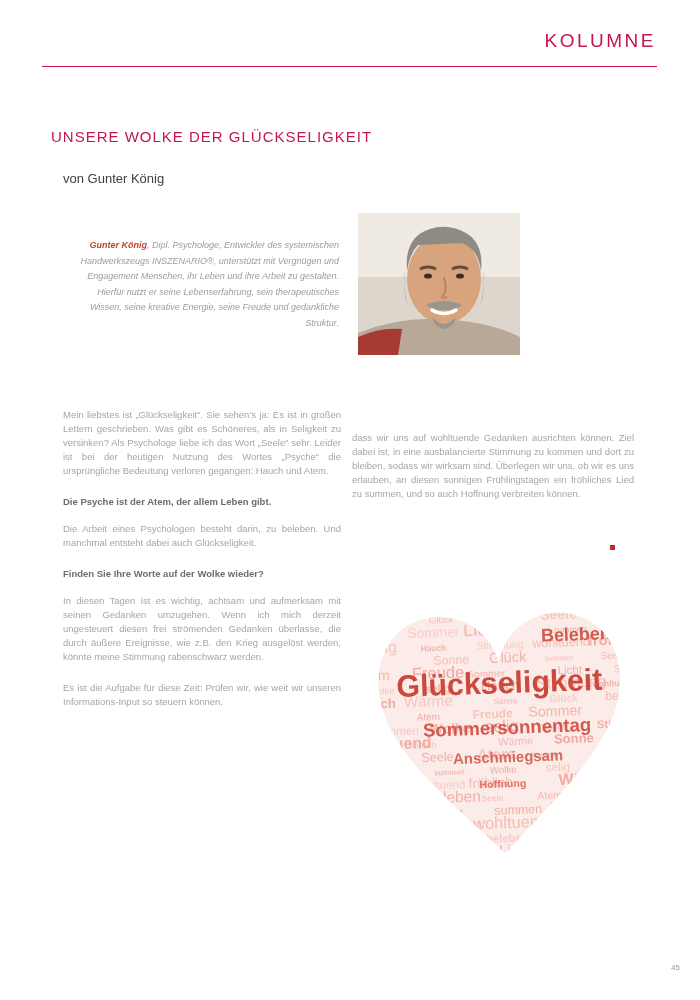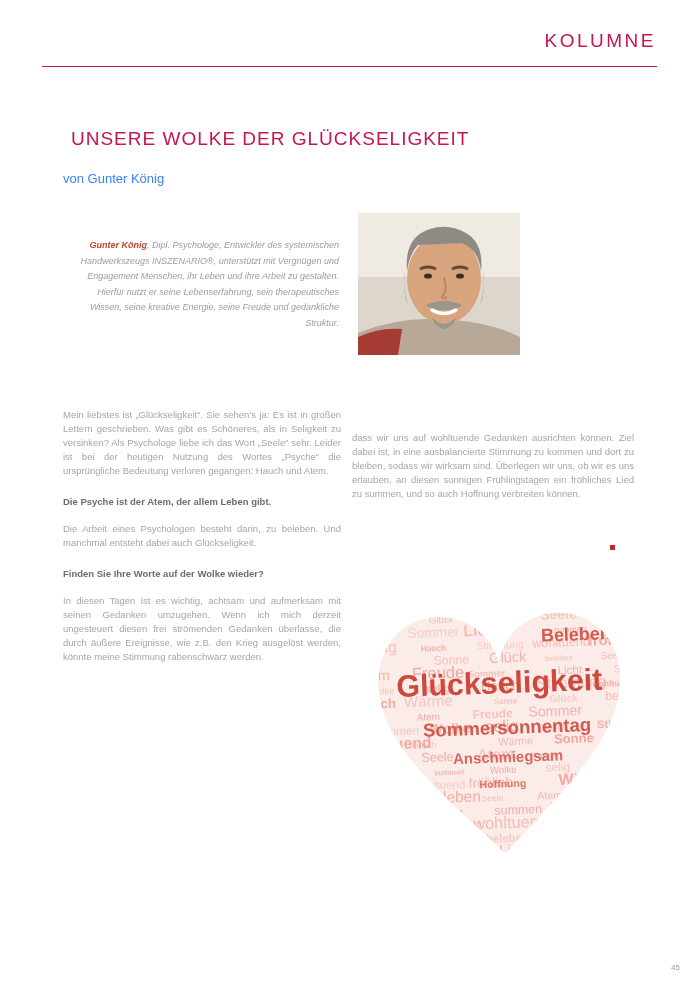--- a/index.html
+++ b/index.html
@@ -16,27 +16,27 @@
   .kicker {
     position: absolute; top: 30px; right: 44px;
     font-size: 19px; letter-spacing: 2.5px;
     color: #c4164f;
   }
   .rule {
     position: absolute; top: 66px; left: 42px;
     width: 615px; height: 1px; background: #c4164f;
   }
   .title {
-    position: absolute; top: 128px; left: 71px;
-    font-size: 19px; letter-spacing: 1px;
+    position: absolute; top: 128px; left: 51px;
+    font-size: 15px; letter-spacing: 1px;
     color: #c4164f; font-weight: 400;
   }
   .byline {
     position: absolute; top: 171px; left: 63px;
-    font-size: 13px; color: #3b82f6;
+    font-size: 13px; color: #404040;
   }
   .bio {
     position: absolute; top: 238px; left: 63px; width: 276px;
     font-size: 9px; line-height: 15.5px;
     color: #a09c99; text-align: right; font-style: italic;
   }
   .bio .name { color: #c2452f; font-weight: bold; }
   .photo {
     position: absolute; top: 213px; left: 358px;
     width: 162px; height: 142px; display: block;
@@ -105,20 +105,21 @@
 
     <path d="M74 97 Q86 104 98 97" stroke="#fff" stroke-width="3.4" fill="none" stroke-linecap="round"></path>
   </svg>
 
   <div class="col-left">
       <p class="article-para">Mein liebstes ist „Glückseligkeit“. Sie sehen’s ja: Es ist in großen Lettern geschrieben. Was gibt es Schöneres, als in Seligkeit zu versinken? Als Psychologe liebe ich das Wort „Seele“ sehr. Leider ist bei der heutigen Nutzung des Wortes „Psyche“ die ursprüngliche Bedeutung verloren gegangen: Hauch und Atem.</p>
       <h3 class="article-heading">Die Psyche ist der Atem, der allem Leben gibt.</h3>
       <p class="article-para">Die Arbeit eines Psychologen besteht darin, zu beleben. Und manchmal entsteht dabei auch Glückseligkeit.</p>
       <h3 class="article-heading">Finden Sie Ihre Worte auf der Wolke wieder?</h3>
       <p class="article-para">In diesen Tagen ist es wichtig, achtsam und aufmerksam mit seinen Gedanken umzugehen. Wenn ich mich derzeit ungesteuert diesen frei strömenden Gedanken überlasse, die durch äußere Ereignisse, wie z.B. den Krieg ausgelöst werden, könnte meine Stimmung rabenschwarz werden.</p>
+      <p class="article-para">Es ist die Aufgabe für diese Zeit: Prüfen wir, wie weit wir unseren Informations-Input so steuern können,</p>
     </div>
   <div class="col-right">
       <p class="article-para">dass wir uns auf wohltuende Gedanken ausrichten können. Ziel dabei ist, in eine ausbalancierte Stimmung zu kommen und dort zu bleiben, sodass wir wirksam sind. Überlegen wir uns, ob wir es uns erlauben, an diesen sonnigen Frühlingstagen ein fröhliches Lied zu summen, und so auch Hoffnung verbreiten können.</p>
     </div>
   <div class="end-marker"></div>
 
   <div class="heart-wrap">
     <svg viewBox="0 0 100 100" preserveAspectRatio="none">
       <defs>
         <clipPath id="heartClip">

